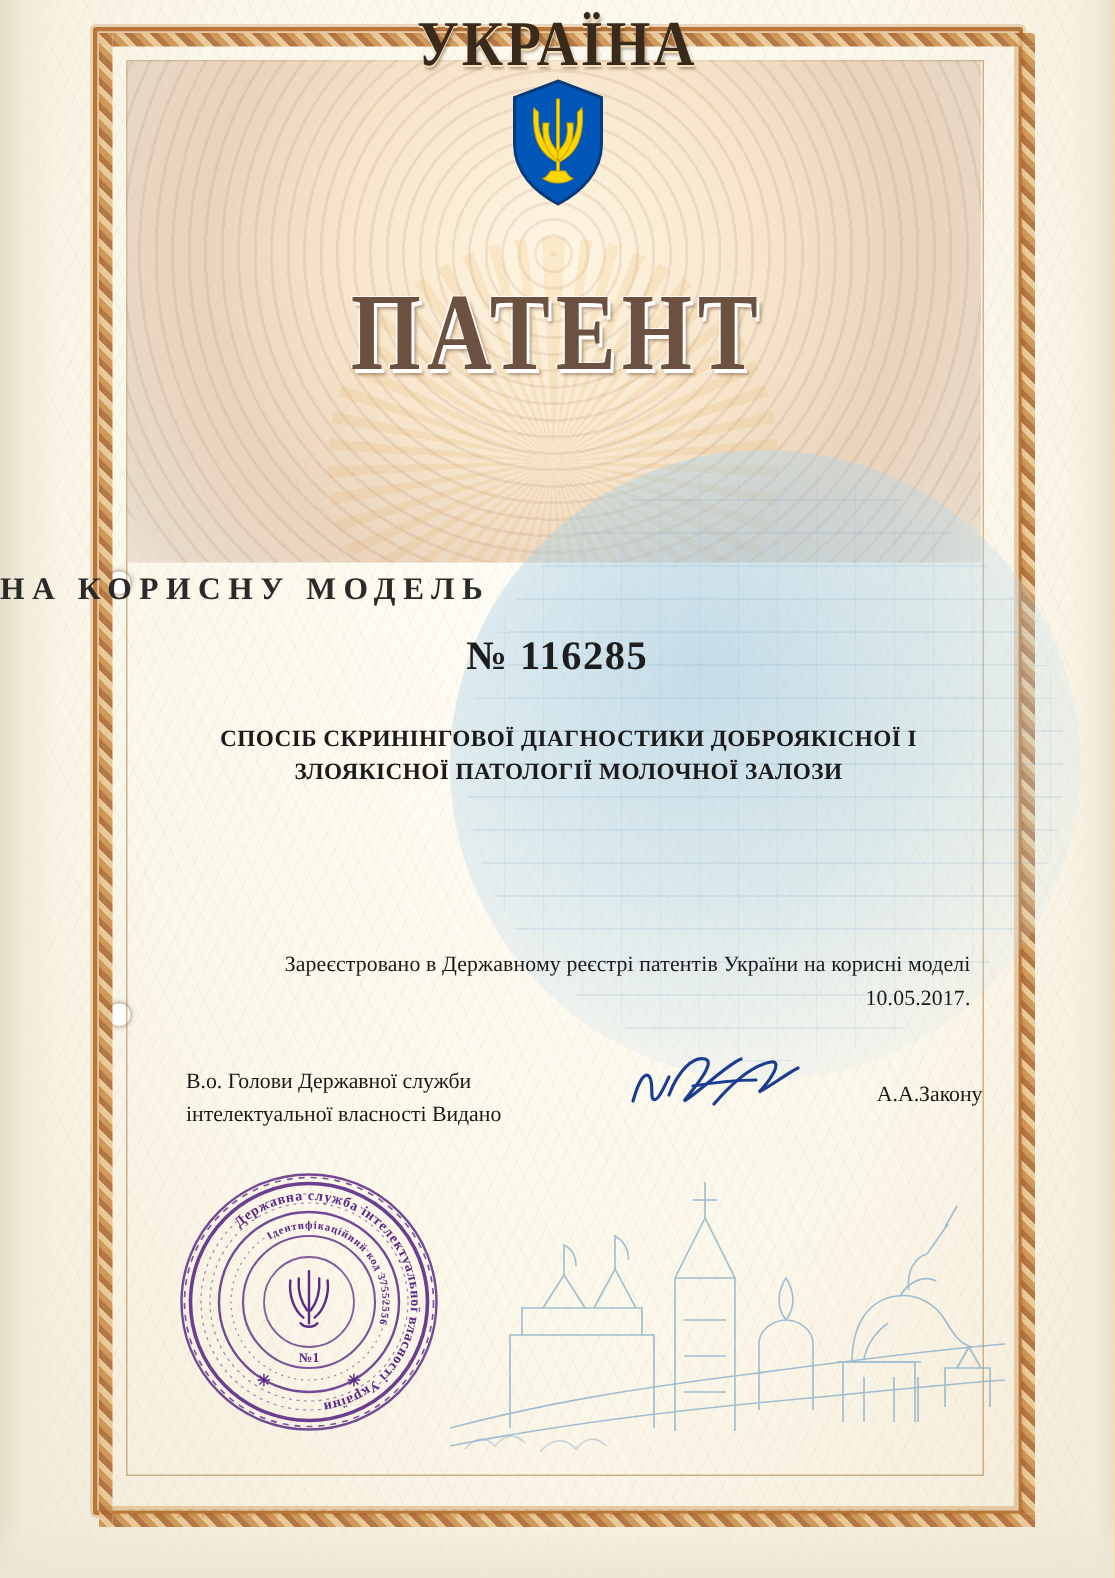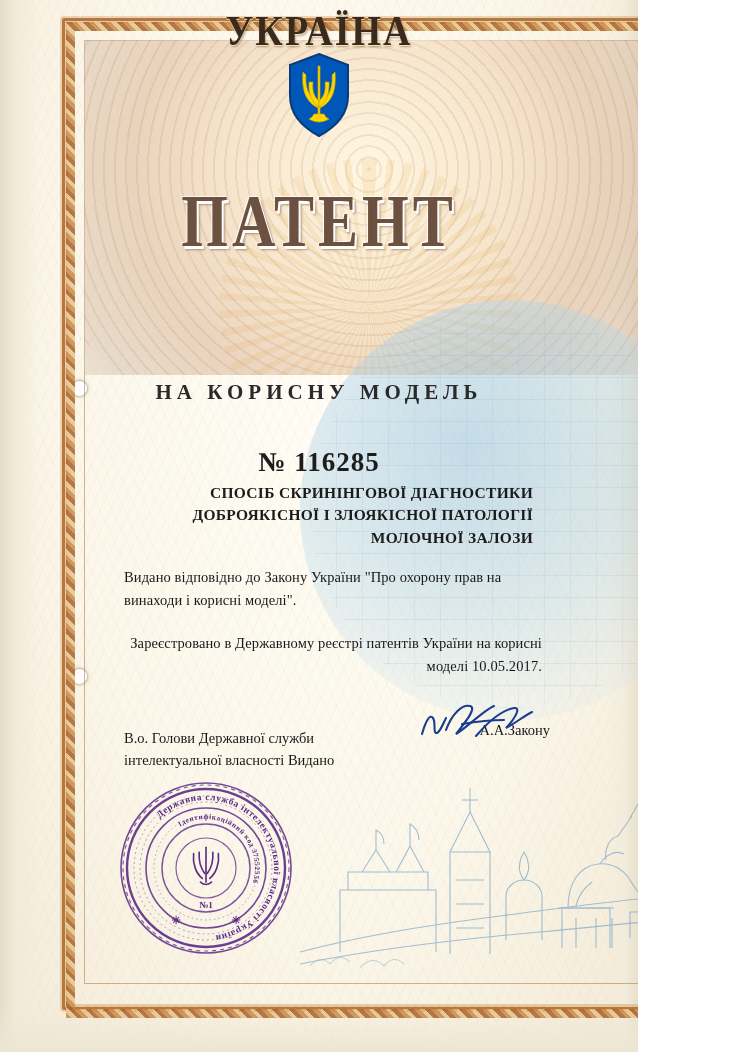--- a/index.html
+++ b/index.html
@@ -9,21 +9,21 @@
   }
   body {
     width: 743px;
     height: 1052px;
     overflow: hidden;
     font-family: "Liberation Serif", serif;
   }
 
   #page {
     position: relative;
-    width: 638px;
+    width: 743px;
     height: 1052px;
     background: #eab308;
     overflow: hidden;
   }
 
   
   .scan-bg {
     position: absolute;
     inset: 0;
     background:
@@ -206,43 +206,42 @@
     text-shadow:
       2px 2px 0 #ffffff,
       3px 3px 2px rgba(120,80,50,.55),
       -1px -1px 0 rgba(255,255,255,.8);
     transform: scaleY(1.22);
   }
 
   .subtitle {
     position: absolute;
     left: 0; right: 0; top: 380px;
-    text-align: center;
     font-family: "Liberation Serif", serif;
     font-weight: bold;
     font-size: 21px;
     letter-spacing: 5px;
     color: #2a2a2a;
   }
 
   .number {
     position: absolute;
-    left: 0; right: 0; top: 447px;
+    left: 0; right: 0; top: 422px;
     text-align: center;
     font-family: "Liberation Serif", serif;
     font-weight: bold;
     font-size: 27px;
     letter-spacing: 1px;
     color: #1d1d1d;
   }
 
   .invention-title {
     position: absolute;
     left: 120px; right: 105px; top: 482px;
-    text-align: right;
+    text-align: center;
     font-family: "Liberation Serif", serif;
     font-weight: bold;
     font-size: 15.5px;
     line-height: 1.45;
     letter-spacing: .3px;
     color: #1b1b1b;
   }
 
   .para {
     position: absolute;
@@ -256,21 +255,20 @@
   .para-2 { left: 124px; right: 96px;  top: 632px; text-align: right; }
 
   .sign-block {
     position: absolute;
     left: 124px; top: 710px;
     width: 250px;
     font-family: "Liberation Serif", serif;
     font-size: 14.5px;
     line-height: 1.55;
     color: #181818;
-    margin-top: 17px;
   }
   .sign-name {
     position: absolute;
     right: 88px; top: 722px;
     font-family: "Liberation Serif", serif;
     font-size: 14.5px;
     color: #181818;
     white-space: nowrap;
   }
   .signature {
@@ -348,21 +346,20 @@
   </div>
 
   <div class="patent-title">ПАТЕНТ</div>
 
   <div class="subtitle">НА КОРИСНУ МОДЕЛЬ</div>
 
   <div class="number">№ 116285</div>
 
   <div class="invention-title">СПОСІБ СКРИНІНГОВОЇ ДІАГНОСТИКИ ДОБРОЯКІСНОЇ І ЗЛОЯКІСНОЇ ПАТОЛОГІЇ МОЛОЧНОЇ ЗАЛОЗИ</div>
 
-  <div class="para para-1">Видано відповідно до Закону України "Про охорону прав на винаходи і корисні моделі".</div>
   <div class="para para-2">Зареєстровано в Державному реєстрі патентів України на корисні моделі 10.05.2017.</div>
 
   <div class="sign-block">
     <div>В.о. Голови Державної служби</div>
     <div>інтелектуальної власності Видано</div>
   </div>
   <div class="sign-name">А.А.Закону</div>
 
   <div class="signature">
     <svg viewBox="0 0 120 48" width="120" height="48" aria-hidden="true">

